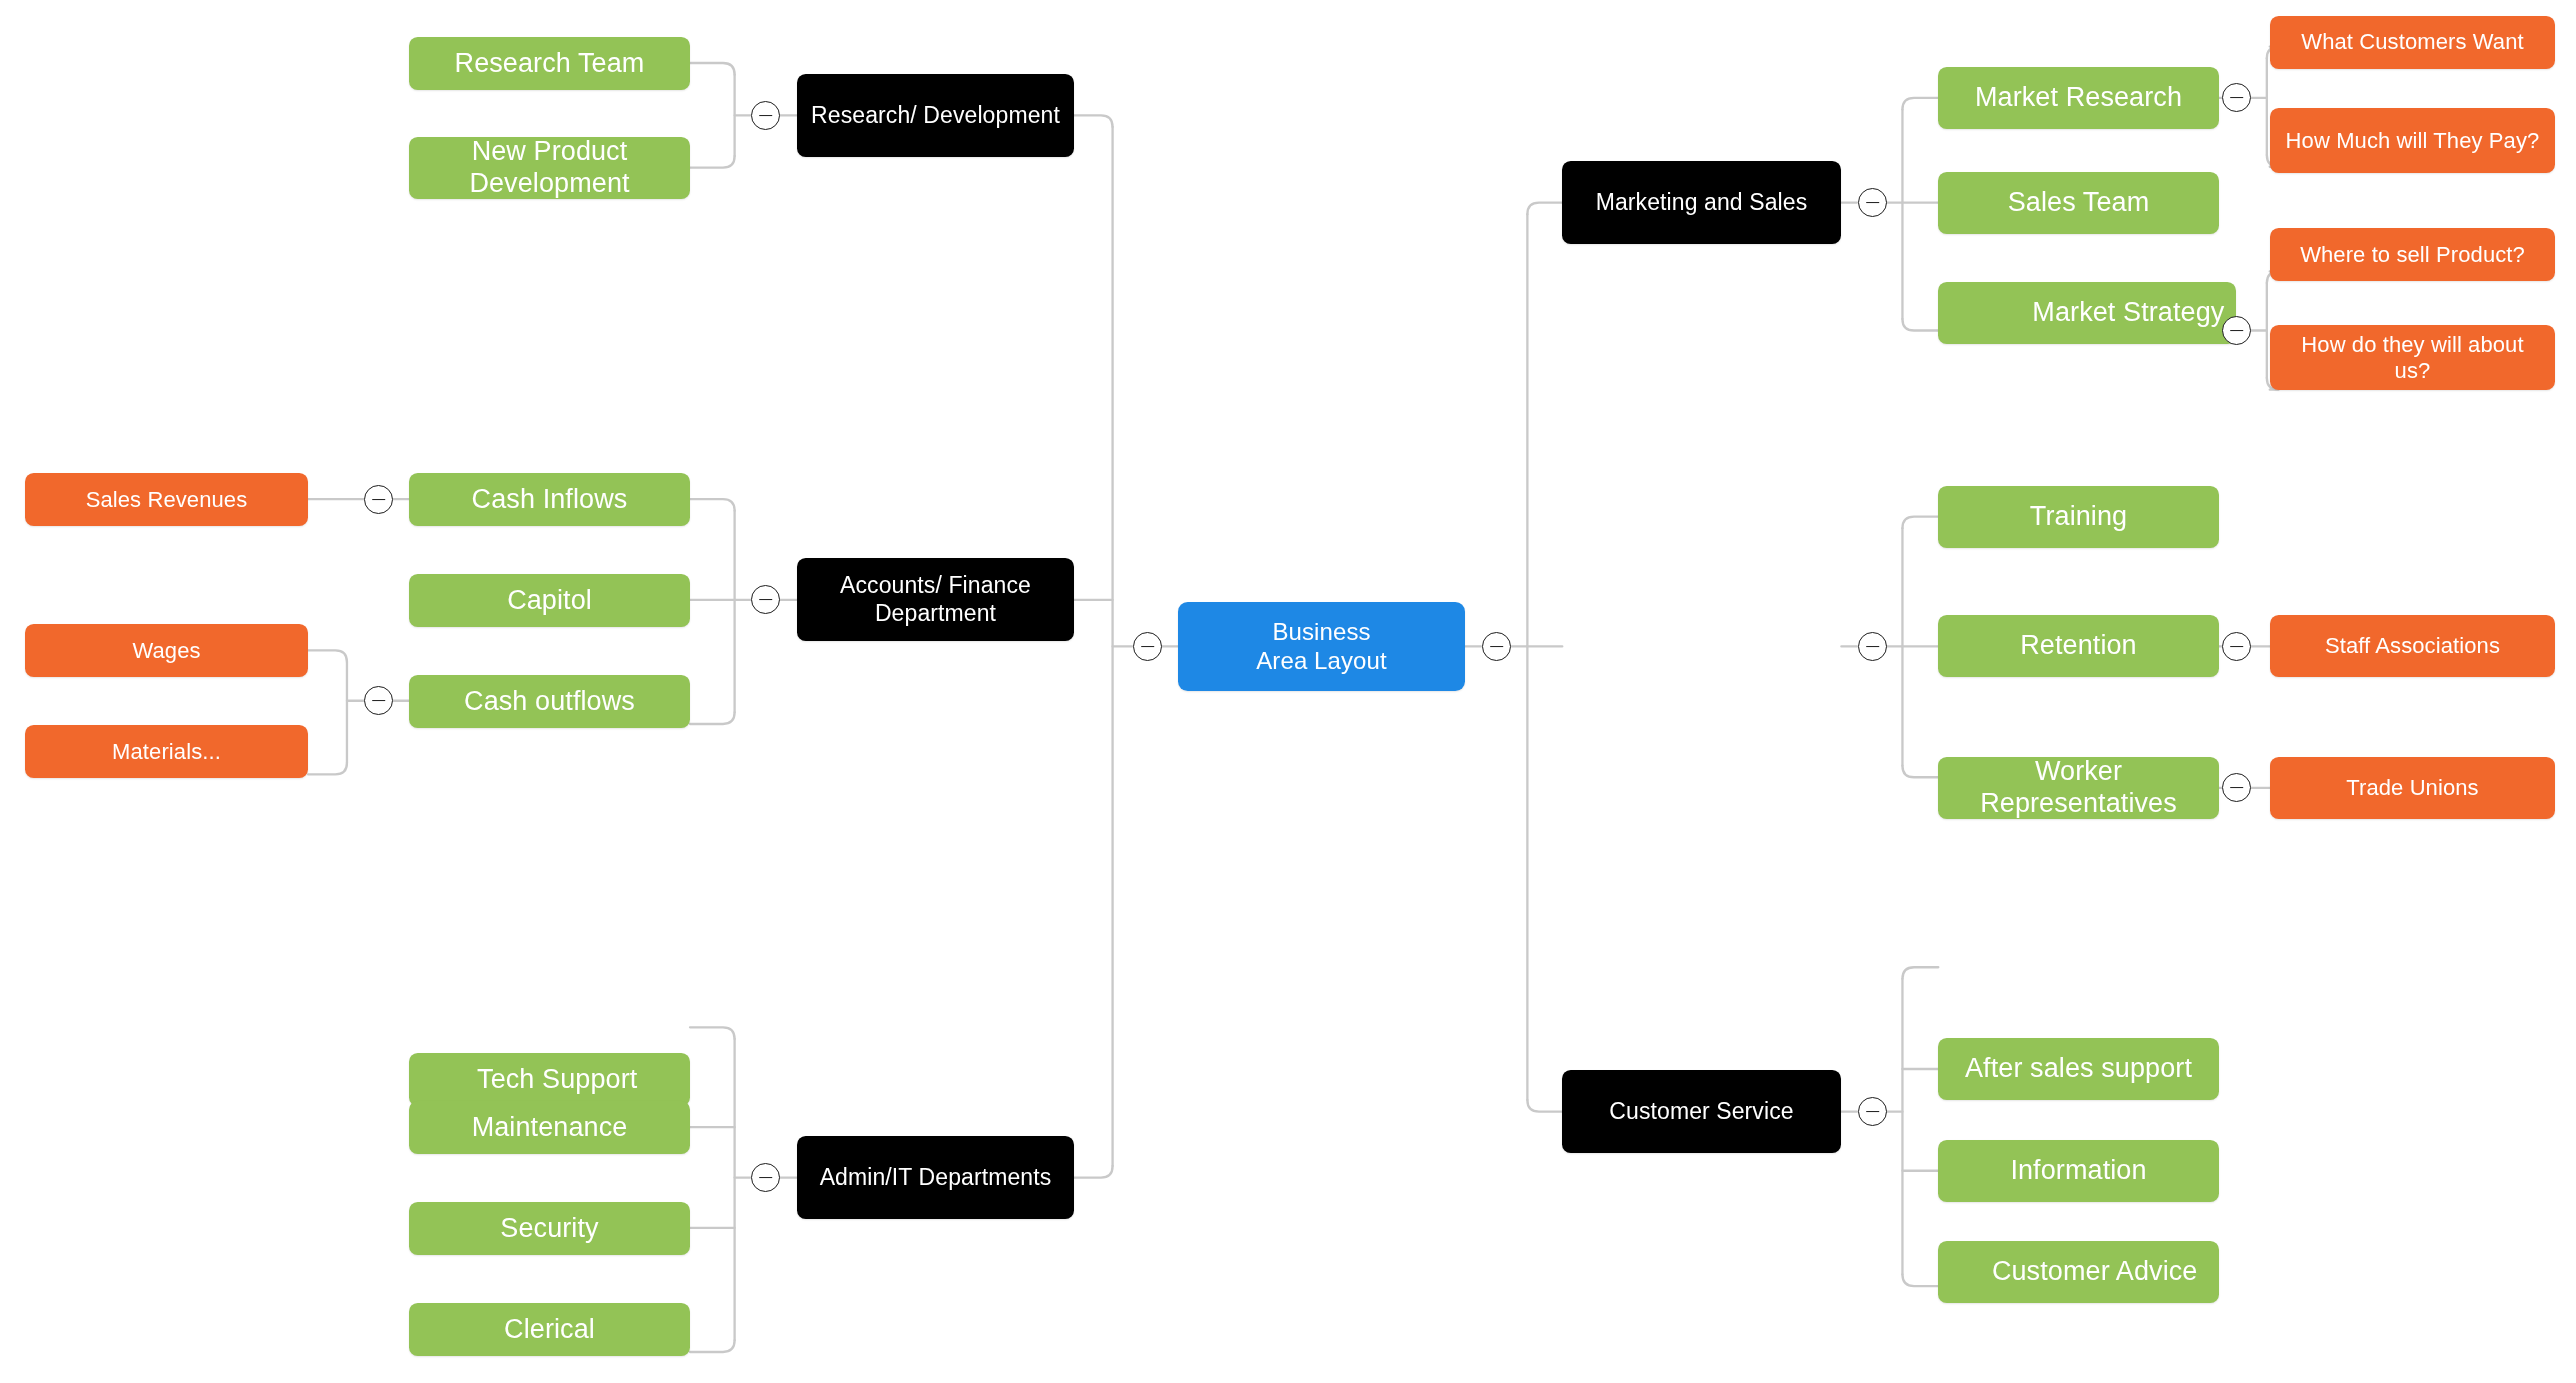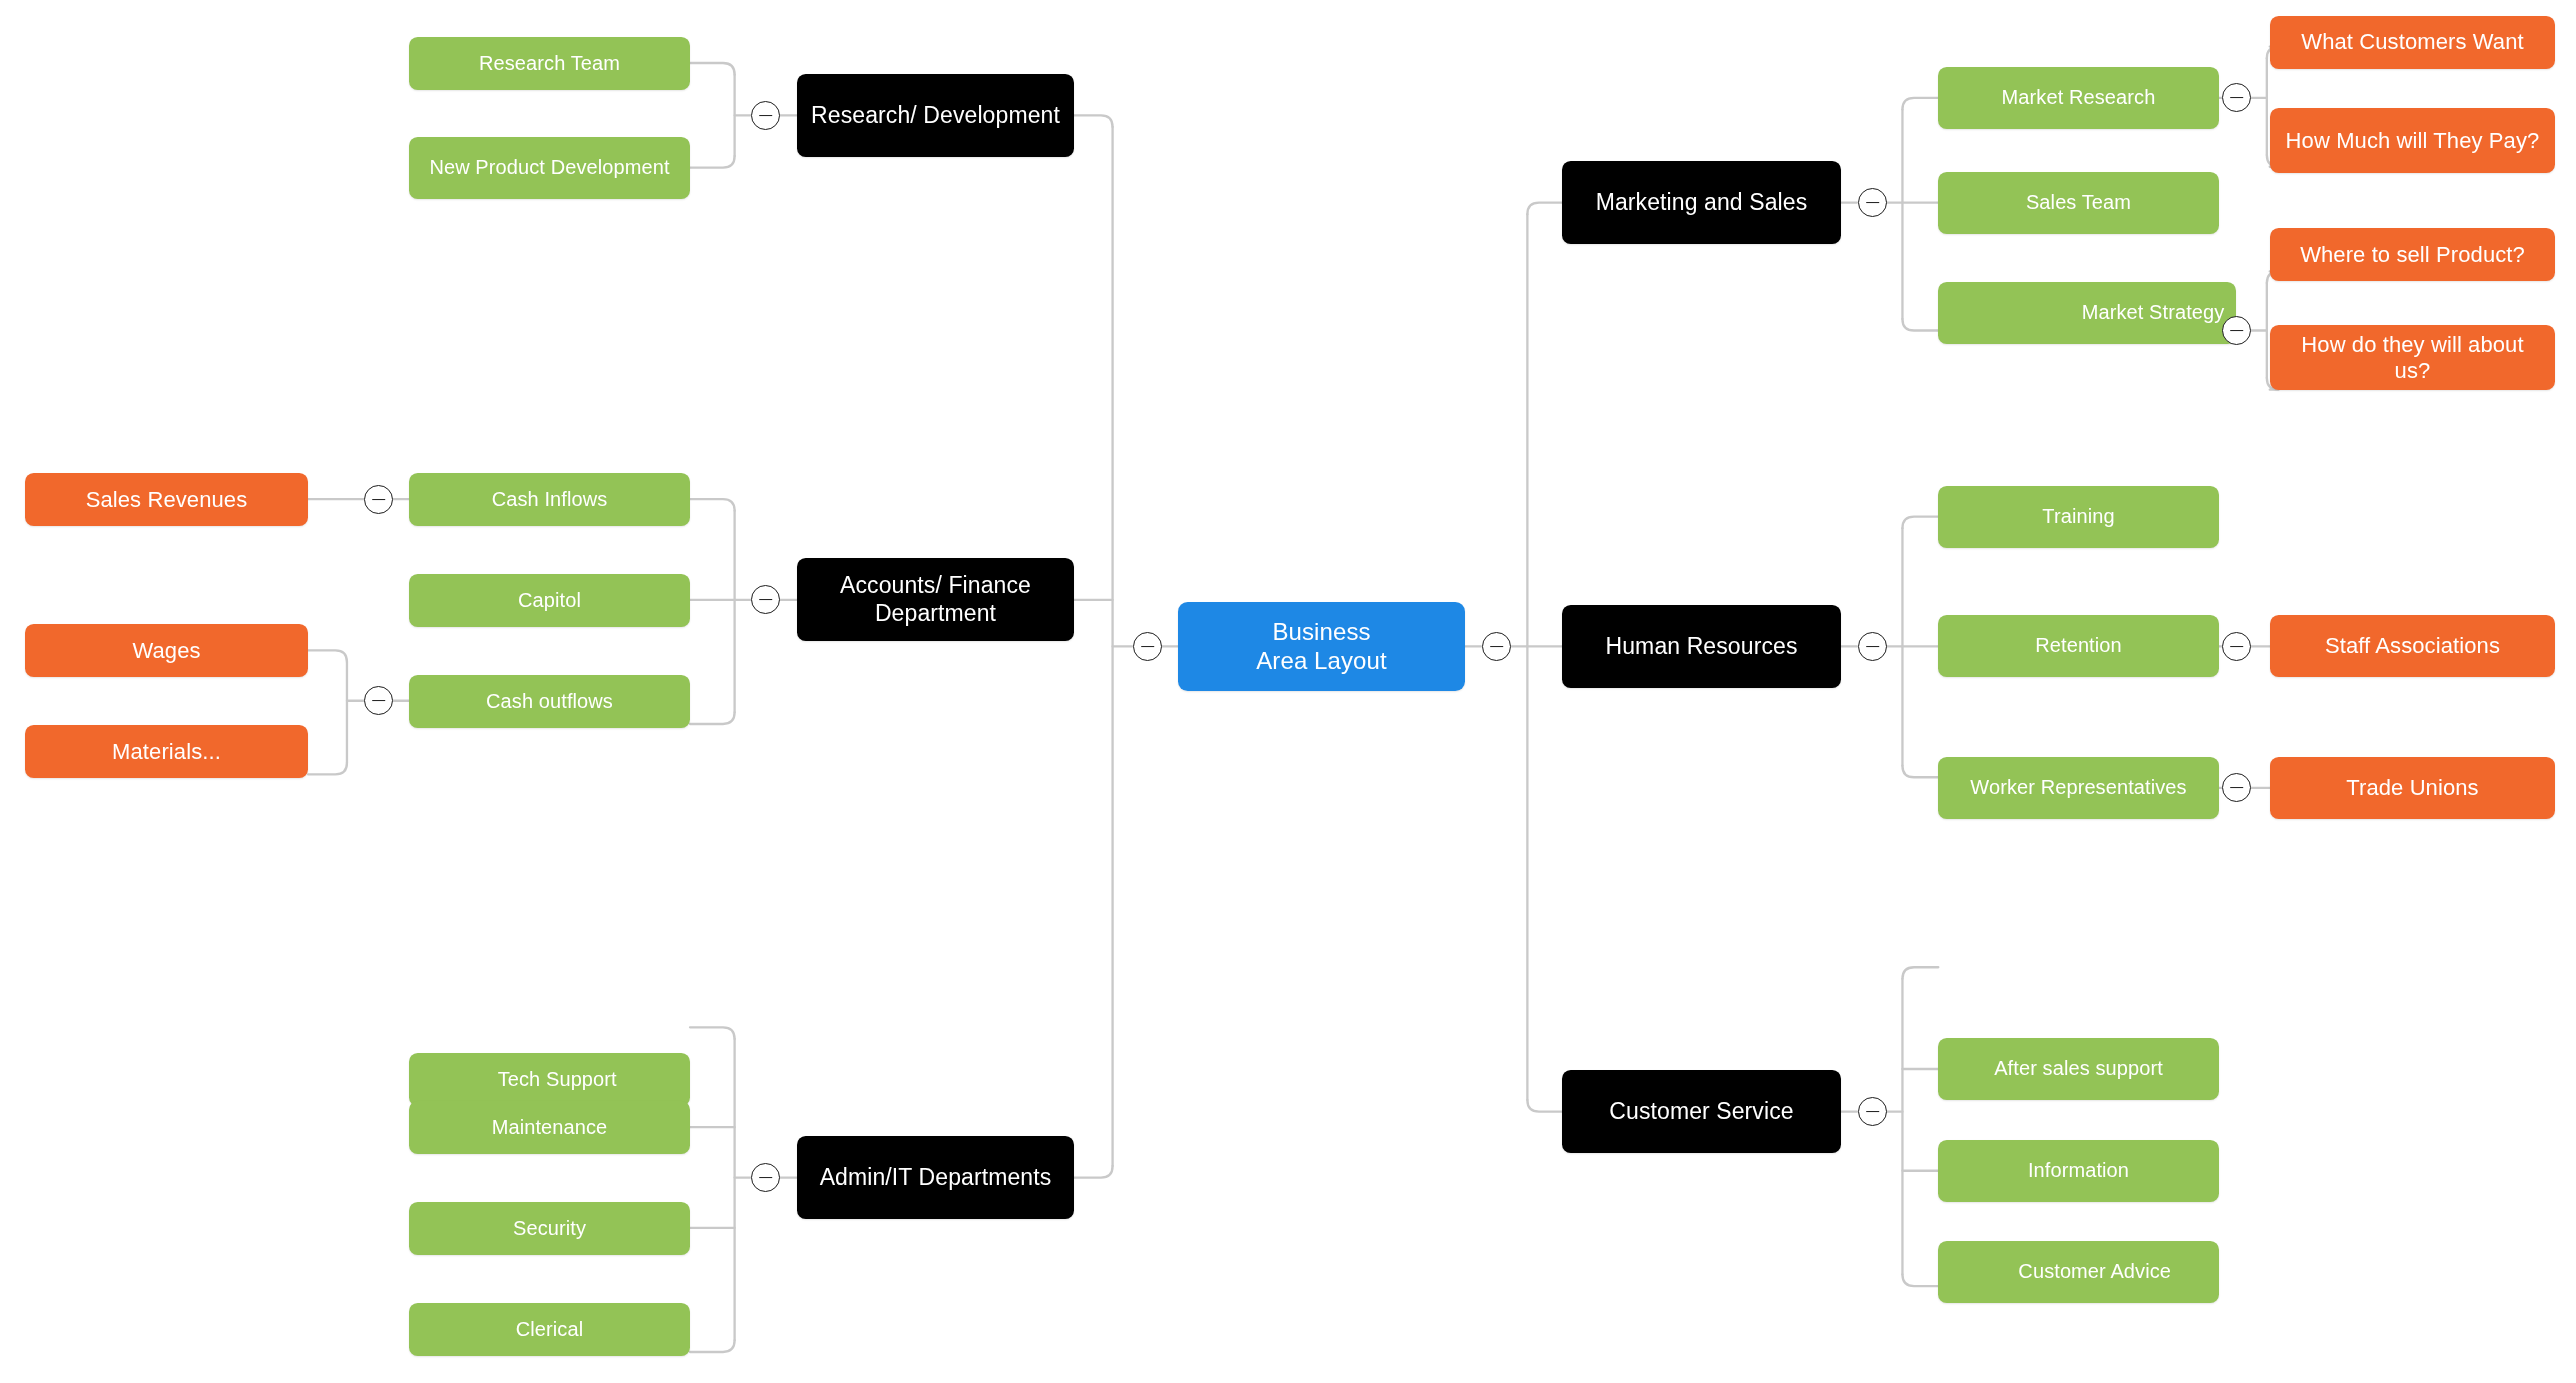--- a/index.html
+++ b/index.html
@@ -46,21 +46,21 @@
     font-size: 24px;
     border-radius: 9.7px;
   }
   .node.branch {
     background: #000000;
     font-size: 23px;
     justify-content: flex-end;
   }
   .node.sub {
     background: #93c356;
-    font-size: 20px;
+    font-size: 27px;
   }
   .node.leaf {
     background: #f1682c;
     font-size: 22px;
   }
   .node span {
     display: block;
     width: 100%;
   }
   .toggle {
@@ -275,23 +275,20 @@
   </div>
 
   <div class="node leaf" style="left:2270px; top:228px; width:285px; height:53px;">
     <span>Where to sell Product?</span>
   </div>
 
   <div class="node leaf" style="left:2270px; top:325px; width:285px; height:65px;">
     <span>How do they will about us?</span>
   </div>
 
-  <div class="node branch" style="left:1562px; top:605px; width:279px; height:83px;">
-    <span>Human Resources</span>
-  </div>
 
   <div class="node sub" style="left:1938px; top:486px; width:281px; height:62px;">
     <span>Training</span>
   </div>
 
   <div class="node sub" style="left:1938px; top:615px; width:281px; height:62px;">
     <span>Retention</span>
   </div>
 
   <div class="node sub" style="left:1938px; top:757px; width:281px; height:62px;">

